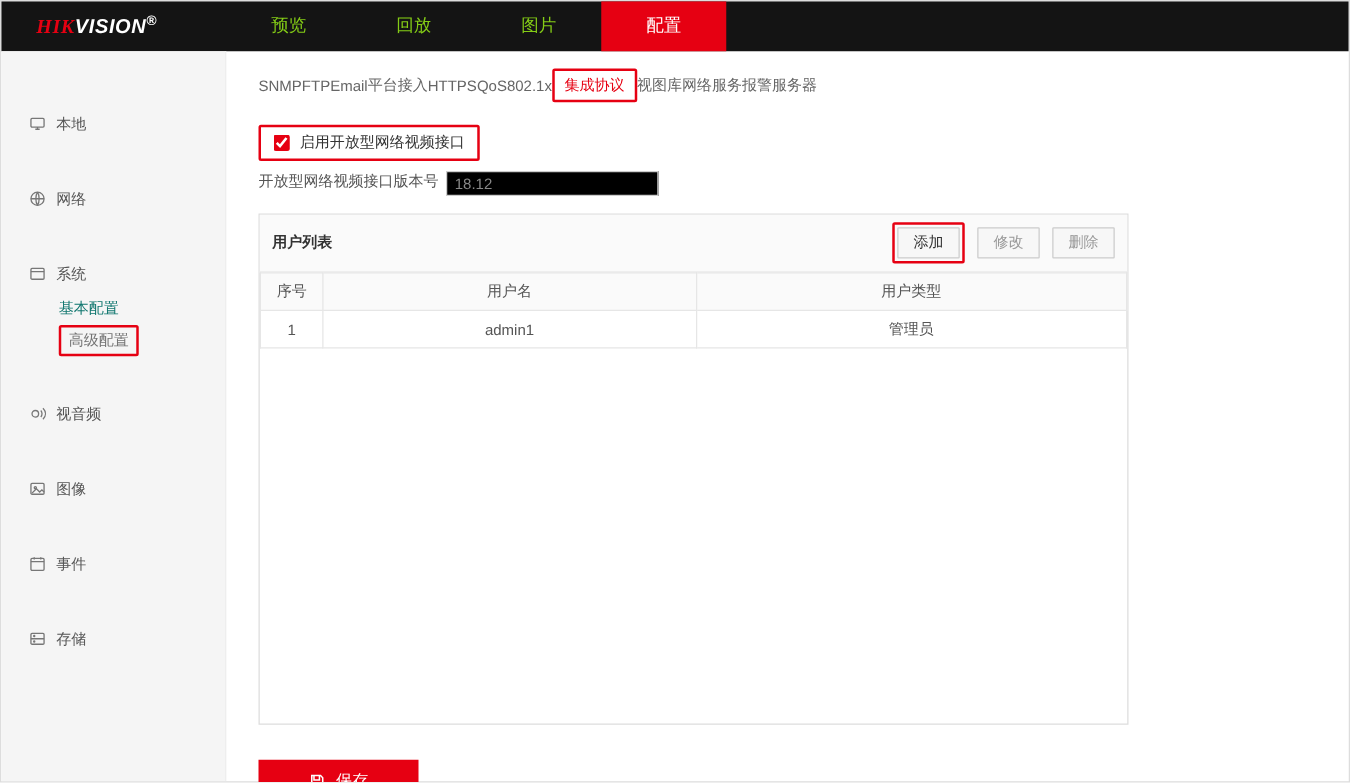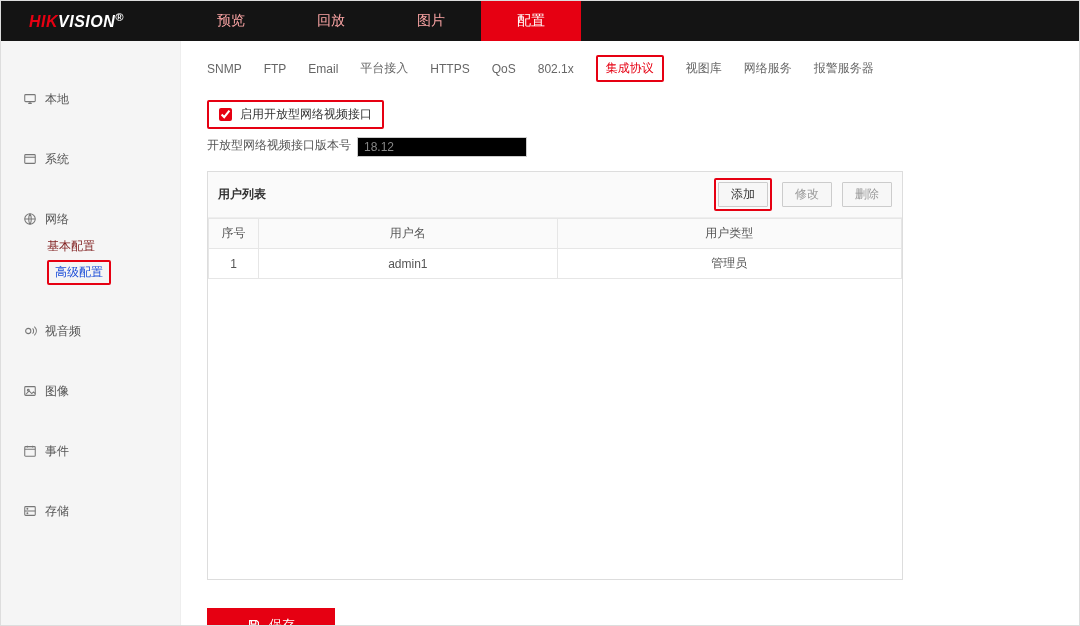--- a/index.html
+++ b/index.html
@@ -22,27 +22,27 @@
     align-items: center;
   }
   .brand {
     width: 180px;
     padding-left: 28px;
     font-size: 16px;
     letter-spacing: 0.5px;
     font-style: italic;
     font-weight: bold;
   }
-  .brand .hik { color: #e60012; }
+  .brand .hik { color: #e60012; font-family: Liberation Serif, serif; }
   .brand .vision { color: #fff; }
   .brand .reg { color: #fff; font-size: 11px; vertical-align: super;}
   .topnav { display: flex; height: 100%; }
   .topnav .tab {
     width: 100px;
-    color: #fca5a5;
+    color: #84cc16;
     display: flex;
     align-items: center;
     justify-content: center;
     font-size: 14px;
     cursor: pointer;
   }
   .topnav .tab.active { background: #e60012; color: #fff; }
   
   .layout { display: flex; height: calc(100% - 40px); }
   .sidebar {
@@ -59,42 +59,41 @@
     color: #555;
     cursor: pointer;
     gap: 8px;
     margin-top: 32px;
   }
   .side-sub {
     padding-left: 46px;
     height: 26px;
     display: flex;
     align-items: center;
-    color: #7f1d1d;
+    color: #0f766e;
     cursor: pointer;
   }
   .side-sub.active {
-    color: #1d4ed8;
+    color: #737373;
     align-items: flex-end;
   }
   .hl-red-box {
     border: 2px solid #e60012;
     border-radius: 2px;
     padding: 2px 6px;
   }
   .icon { width: 14px; height: 14px; display: inline-flex; align-items: center; justify-content: center; color: #777;}
   .content {
     flex: 1;
     padding: 14px 40px 20px 26px;
     overflow: auto;
   }
   
   .subtabs {
     display: flex;
-    gap: 22px;
     align-items: center;
     color: #666;
     font-size: 12px;
     margin-bottom: 18px;
     flex-wrap: wrap;
   }
   .subtabs span { cursor: pointer; }
   .subtabs .active { color: #e60012; }
   .hl-tab {
     border: 2px solid #e60012;
@@ -224,34 +223,34 @@
         <svg viewBox="0 0 16 16" width="14" height="14" fill="none" stroke="currentColor" stroke-width="1.2">
             <rect x="2" y="3" width="12" height="8" rx="1"></rect>
             <path d="M6 13h4M8 11v2"></path>
           </svg>
       </span>
       <span>本地</span>
     </div>
     <div class="side-item">
       <span class="icon">
         <svg viewBox="0 0 16 16" width="14" height="14" fill="none" stroke="currentColor" stroke-width="1.2">
+            <circle cx="8" cy="8" r="6"></circle>
+            <path d="M2 8h12M8 2c2 3 2 9 0 12M8 2c-2 3-2 9 0 12"></path>
+          </svg>
+      </span>
+      <span>网络</span>
+    </div>
+    <div class="side-item">
+      <span class="icon">
+        <svg viewBox="0 0 16 16" width="14" height="14" fill="none" stroke="currentColor" stroke-width="1.2">
             <rect x="2" y="3" width="12" height="10" rx="1"></rect>
             <path d="M2 6h12"></path>
           </svg>
       </span>
       <span>系统</span>
-    </div>
-    <div class="side-item">
-      <span class="icon">
-        <svg viewBox="0 0 16 16" width="14" height="14" fill="none" stroke="currentColor" stroke-width="1.2">
-            <circle cx="8" cy="8" r="6"></circle>
-            <path d="M2 8h12M8 2c2 3 2 9 0 12M8 2c-2 3-2 9 0 12"></path>
-          </svg>
-      </span>
-      <span>网络</span>
     </div>
     <div class="side-sub">基本配置</div>
     <div class="side-sub active">
       <span class="hl-red-box">高级配置</span>
     </div>
     <div class="side-item">
       <span class="icon">
         <svg viewBox="0 0 16 16" width="14" height="14" fill="none" stroke="currentColor" stroke-width="1.2">
             <circle cx="6" cy="8" r="3"></circle>
             <path d="M11 5c1.5 1.5 1.5 4.5 0 6M13 3c3 3 3 7 0 10"></path>

